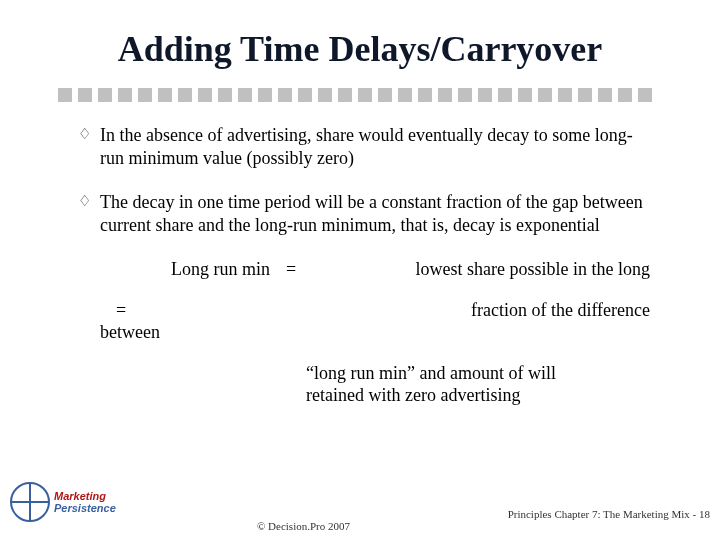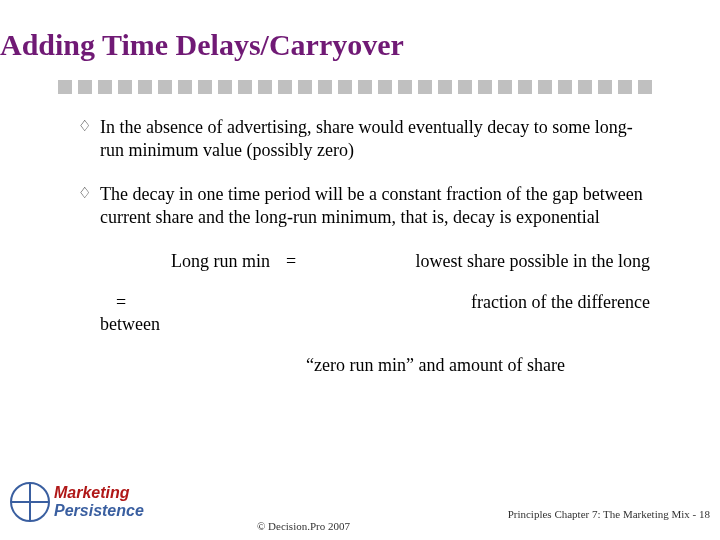--- a/index.html
+++ b/index.html
@@ -5,23 +5,24 @@
   * { margin: 0; padding: 0; box-sizing: border-box; }
   body {
     width: 720px;
     height: 540px;
     background: #ffffff;
     font-family: "Times New Roman", Times, serif;
     position: relative;
     overflow: hidden;
   }
   .title {
-    font-size: 30px;
+    text-align: center;
+    font-size: 36px;
     font-weight: bold;
-    color: #701a75;
+    color: #0f172a;
     padding-top: 28px;
     padding-bottom: 18px;
   }
   .divider {
     display: flex;
     gap: 6px;
     padding-left: 58px;
   }
   .divider span {
     width: 14px;
@@ -98,21 +99,21 @@
     background: #3a5fa0;
   }
   .logo-icon::before {
     width: 100%; height: 2px; top: 50%; left: 0; transform: translateY(-50%);
   }
   .logo-icon::after {
     width: 2px; height: 100%; left: 50%; top: 0; transform: translateX(-50%);
   }
   .logo-text {
     font-family: Arial, sans-serif;
-    font-size: 16px;
+    font-size: 11px;
     font-style: italic;
     font-weight: bold;
     line-height: 1.1;
   }
   .logo-mkt { color: #b01818; }
   .logo-eng { color: #3a5fa0; }
   .footer {
     position: absolute;
     bottom: 8px;
     left: 0;
@@ -194,21 +195,22 @@
 
     <div class="def-block">
       <div class="def-row">
         <div class="def-eq">=</div>
         <div class="def-desc">fraction of the difference</div>
       </div>
       <div class="def-cont">between</div>
     </div>
 
     <div class="closing">
-      <div>“zero run min” and amount of share</div>
+      <div>“long run min” and amount of will</div>
+      <div>retained with zero advertising</div>
     </div>
 
   </div>
 </div>
 
 <div class="logo">
   <div class="logo-icon"></div>
   <div class="logo-text">
     <div class="logo-mkt">Marketing</div>
     <div class="logo-eng">Persistence</div>

